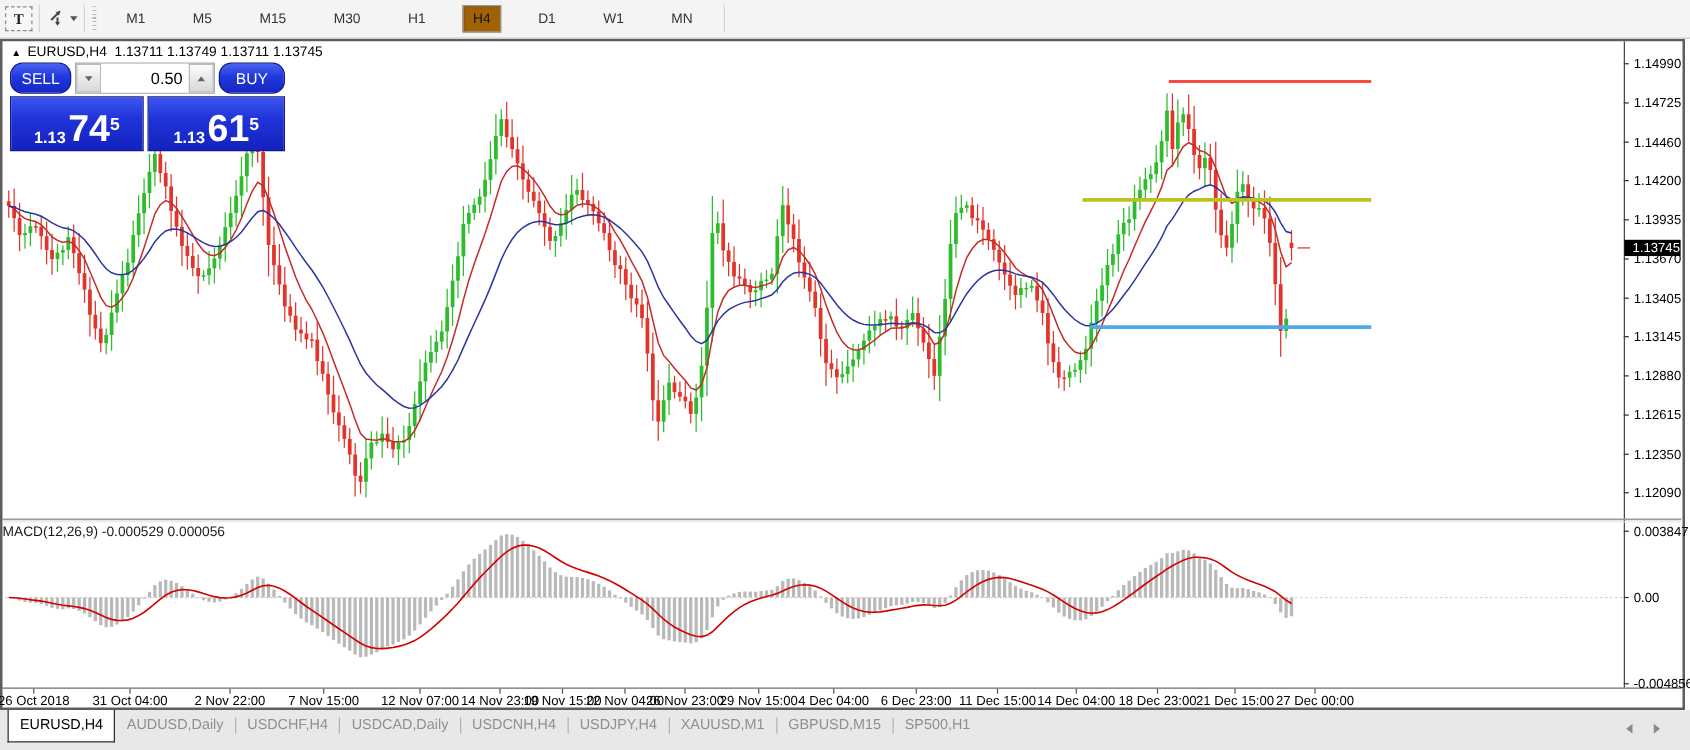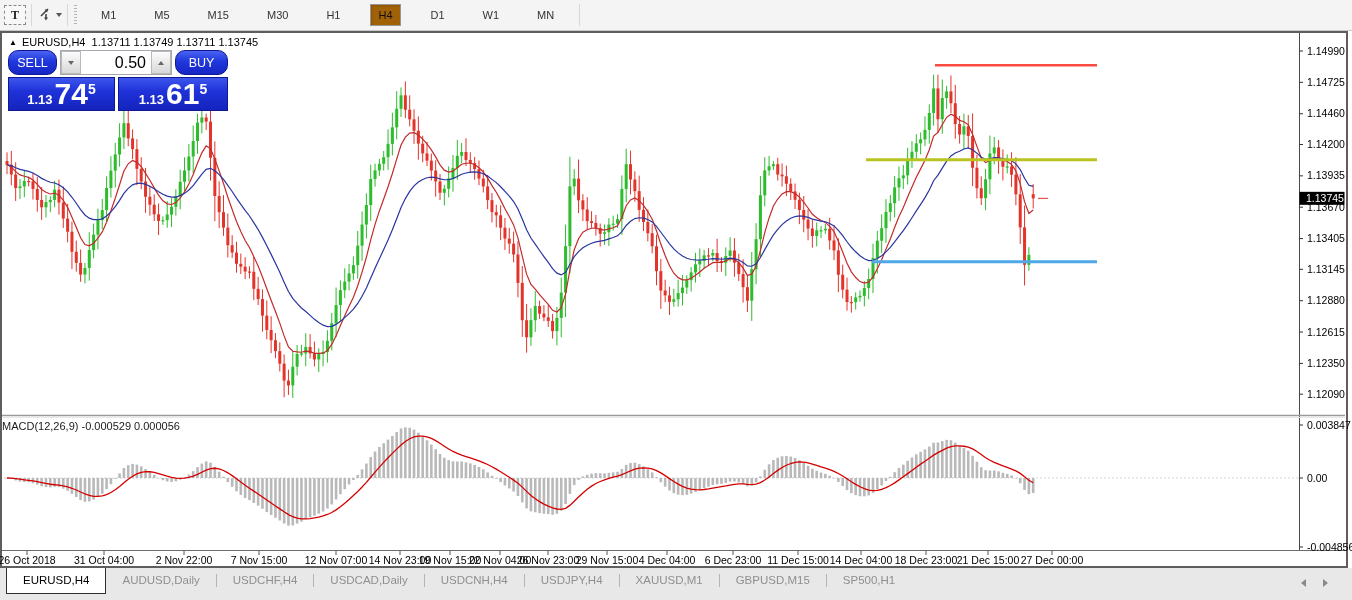--- a/index.html
+++ b/index.html
@@ -43,36 +43,36 @@
   .btn-sell{width:49px;border-radius:10px;}
   .btn-buy{width:53px;margin-left:3px;border-radius:10px;}
   .stepper{display:flex;align-items:stretch;border:1px solid #a5a9b0;background:#fff;
            margin-left:3px;box-sizing:border-box;width:112px;}
   .step-btn{width:18px;background:linear-gradient(180deg,#fcfcfc,#d8d8d8);border:1px solid #b9b9b9;
             display:flex;align-items:center;justify-content:center;cursor:pointer;}
   .tri-up{width:0;height:0;border-left:3.5px solid transparent;border-right:3.5px solid transparent;
           border-bottom:4px solid #666;}
   .tri-dn{width:0;height:0;border-left:3.5px solid transparent;border-right:3.5px solid transparent;
           border-top:4px solid #666;}
-  .vol-input{flex:1;border:none;outline:none;text-align:right;font-size:16px;padding:0 5px 0 0;
+  .vol-input{flex:1;border:none;outline:none;text-align:right;font-size:13px;padding:0 5px 0 0;
              font-family:"Liberation Sans",sans-serif;color:#000;min-width:0;}
-  .trade-row2{display:flex;margin-top:2px;height:34px;}
+  .trade-row2{display:flex;margin-top:2px;height:44px;}
   .price-panel{background:linear-gradient(180deg,#3d56ec 0%,#2033da 40%,#1423bd 100%);
                color:#fff;display:flex;align-items:flex-end;justify-content:center;
                padding-bottom:3px;border:1px solid #0e1890;box-sizing:border-box;}
   .pp-left{width:107px;}
   .pp-right{width:110px;margin-left:3px;}
   .pp-small{font-size:13px;font-weight:bold;line-height:15px;margin-right:2px;}
   .pp-big{font-size:30px;line-height:26px;font-weight:bold;}
   .pp-sup{font-size:14px;font-weight:bold;line-height:12px;position:relative;top:-12px;}
 
   
   .tabbar{position:absolute;left:0;top:568px;width:1352px;height:32px;background:#e8e8e8;z-index:30;
           display:flex;align-items:flex-start;}
-  .tab{height:24px;line-height:24px;padding:0 16px;font-size:11.5px;color:#8f8f8f;white-space:nowrap;cursor:pointer;}
+  .tab{height:24px;line-height:24px;padding:0 9px;font-size:11.5px;color:#8f8f8f;white-space:nowrap;cursor:pointer;}
   .tab.active{background:#fff;border:1px solid #2e2e2e;border-top:none;color:#000;height:25px;line-height:24px;
               margin-left:6px;}
   .tab-sep{width:1px;height:13px;background:#b4b4b4;margin-top:6px;}
   .tab-scroll{position:absolute;top:8px;width:14px;height:14px;display:flex;align-items:center;
               justify-content:center;cursor:pointer;}
   .ts-left{right:42px;}
   .ts-right{right:20px;}
   .tri-l{width:0;height:0;border-top:4px solid transparent;border-bottom:4px solid transparent;
          border-right:5px solid #8a8a8a;}
   .tri-r{width:0;height:0;border-top:4px solid transparent;border-bottom:4px solid transparent;

